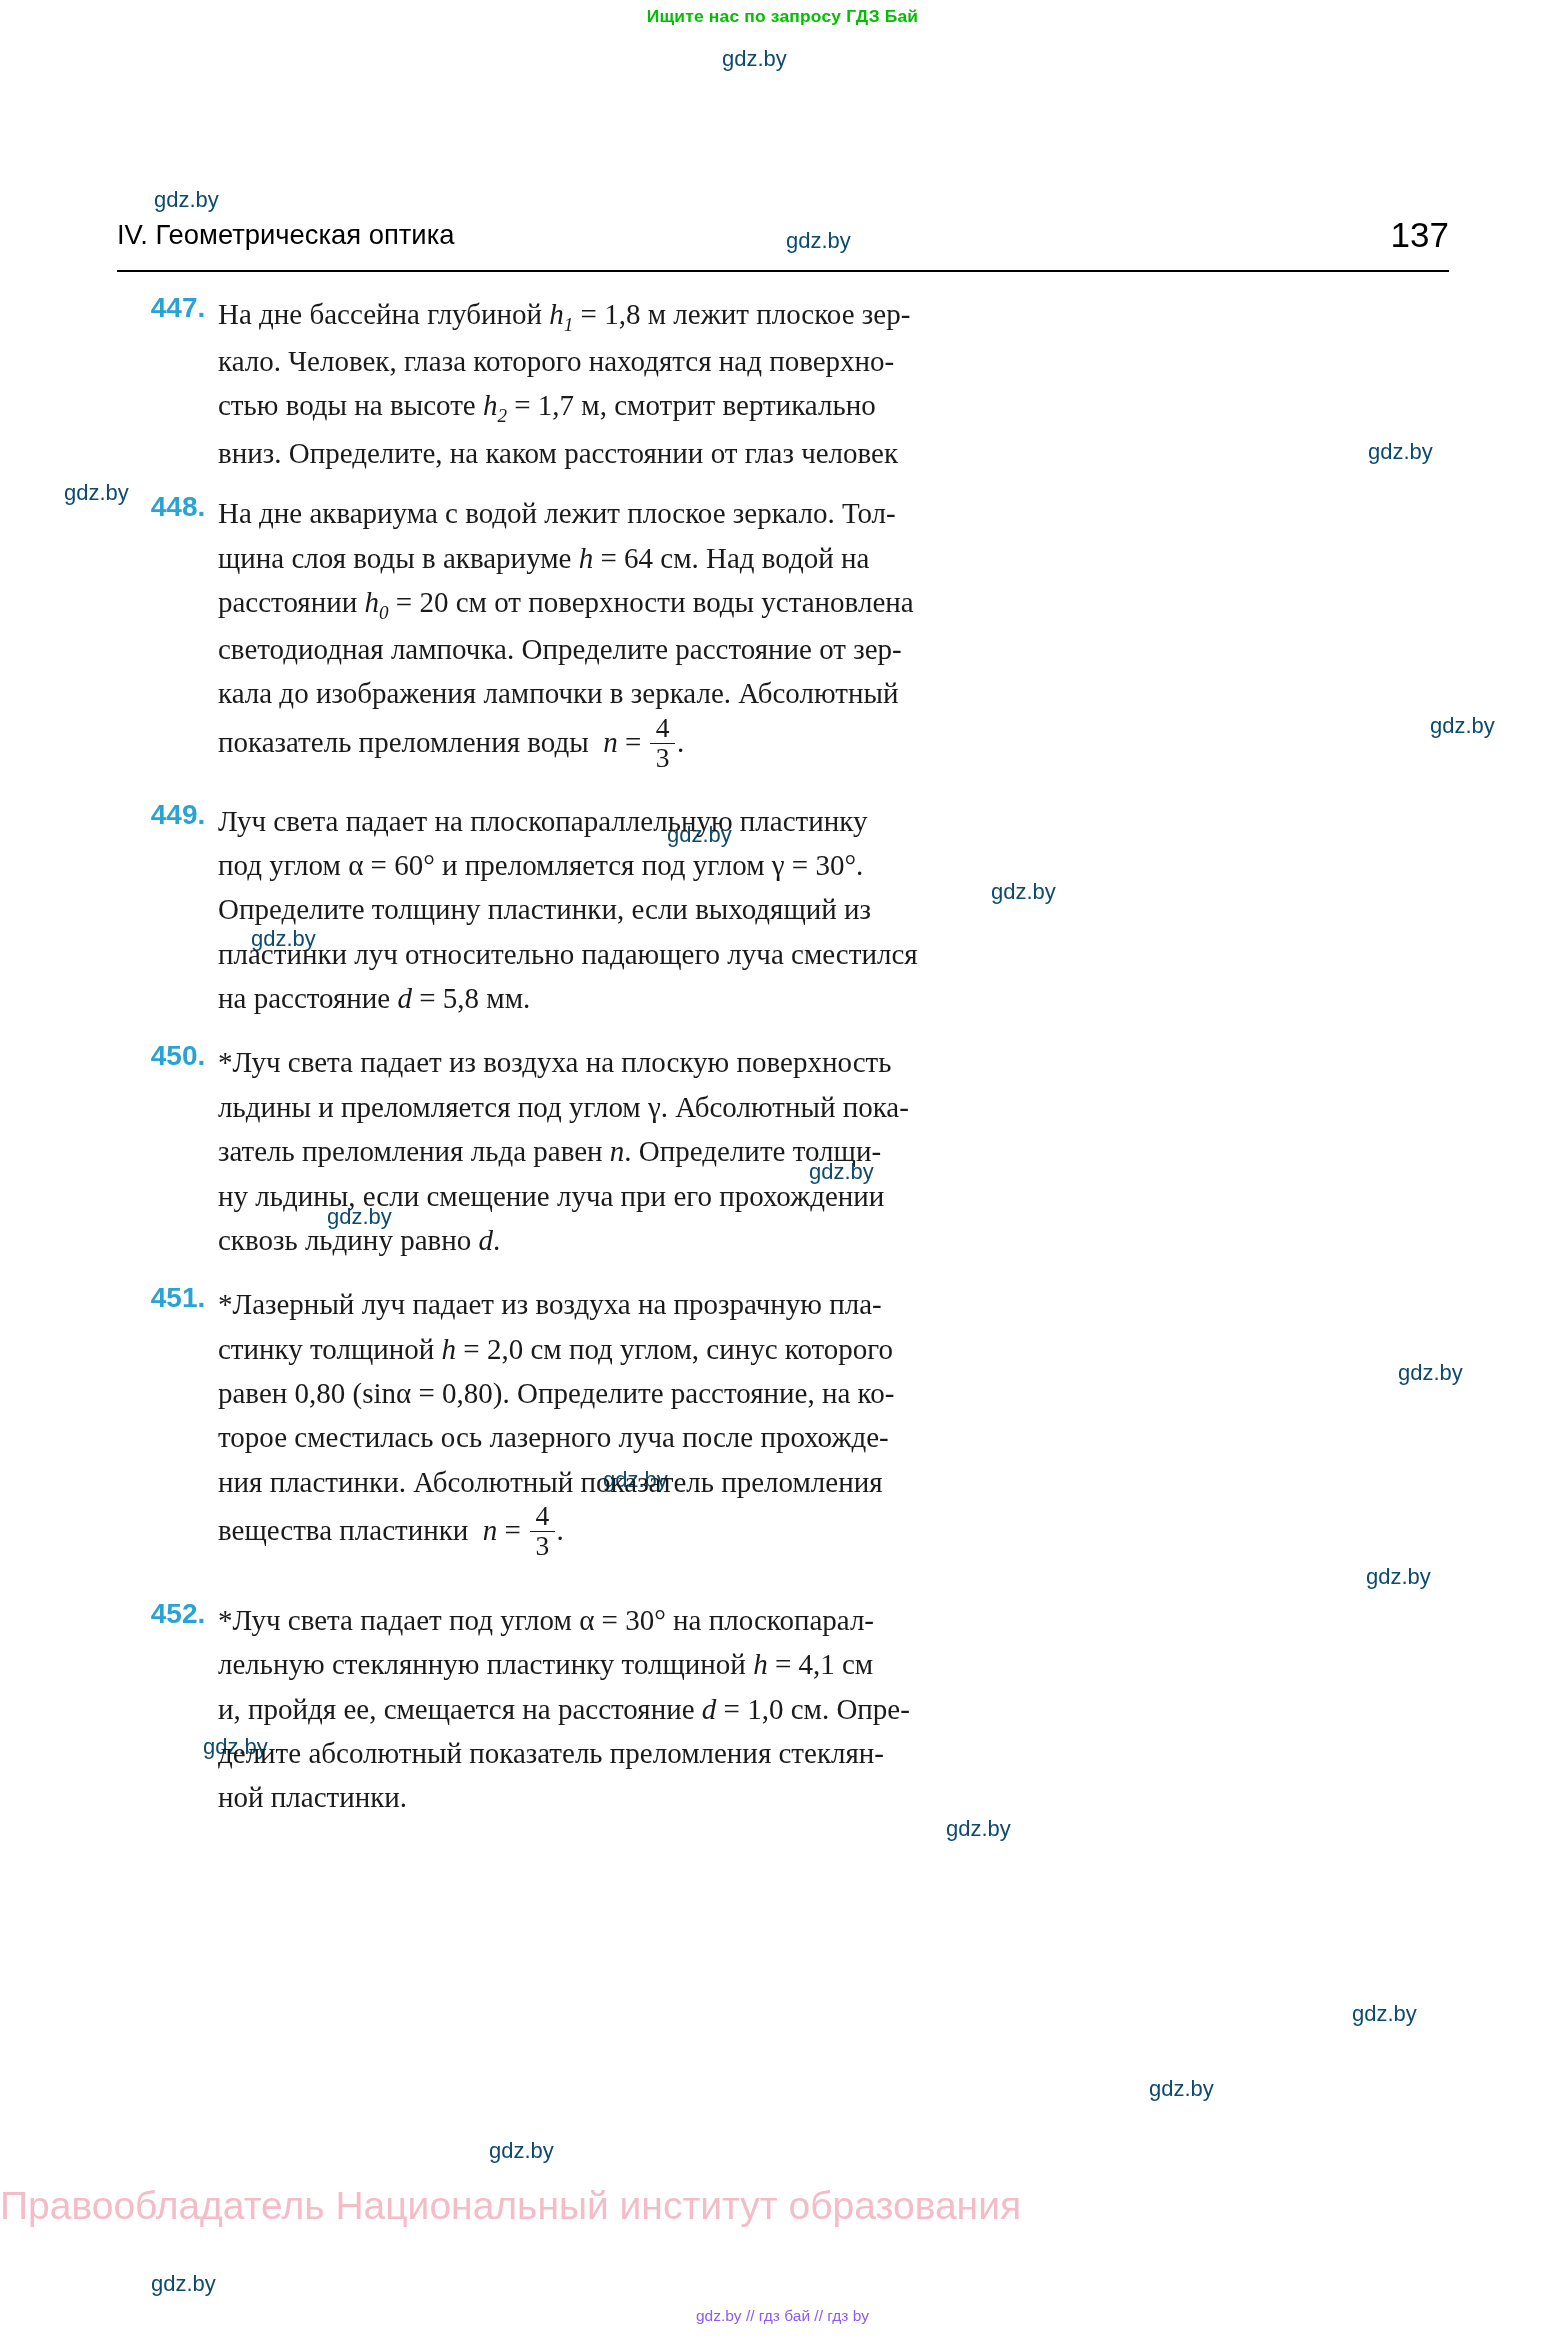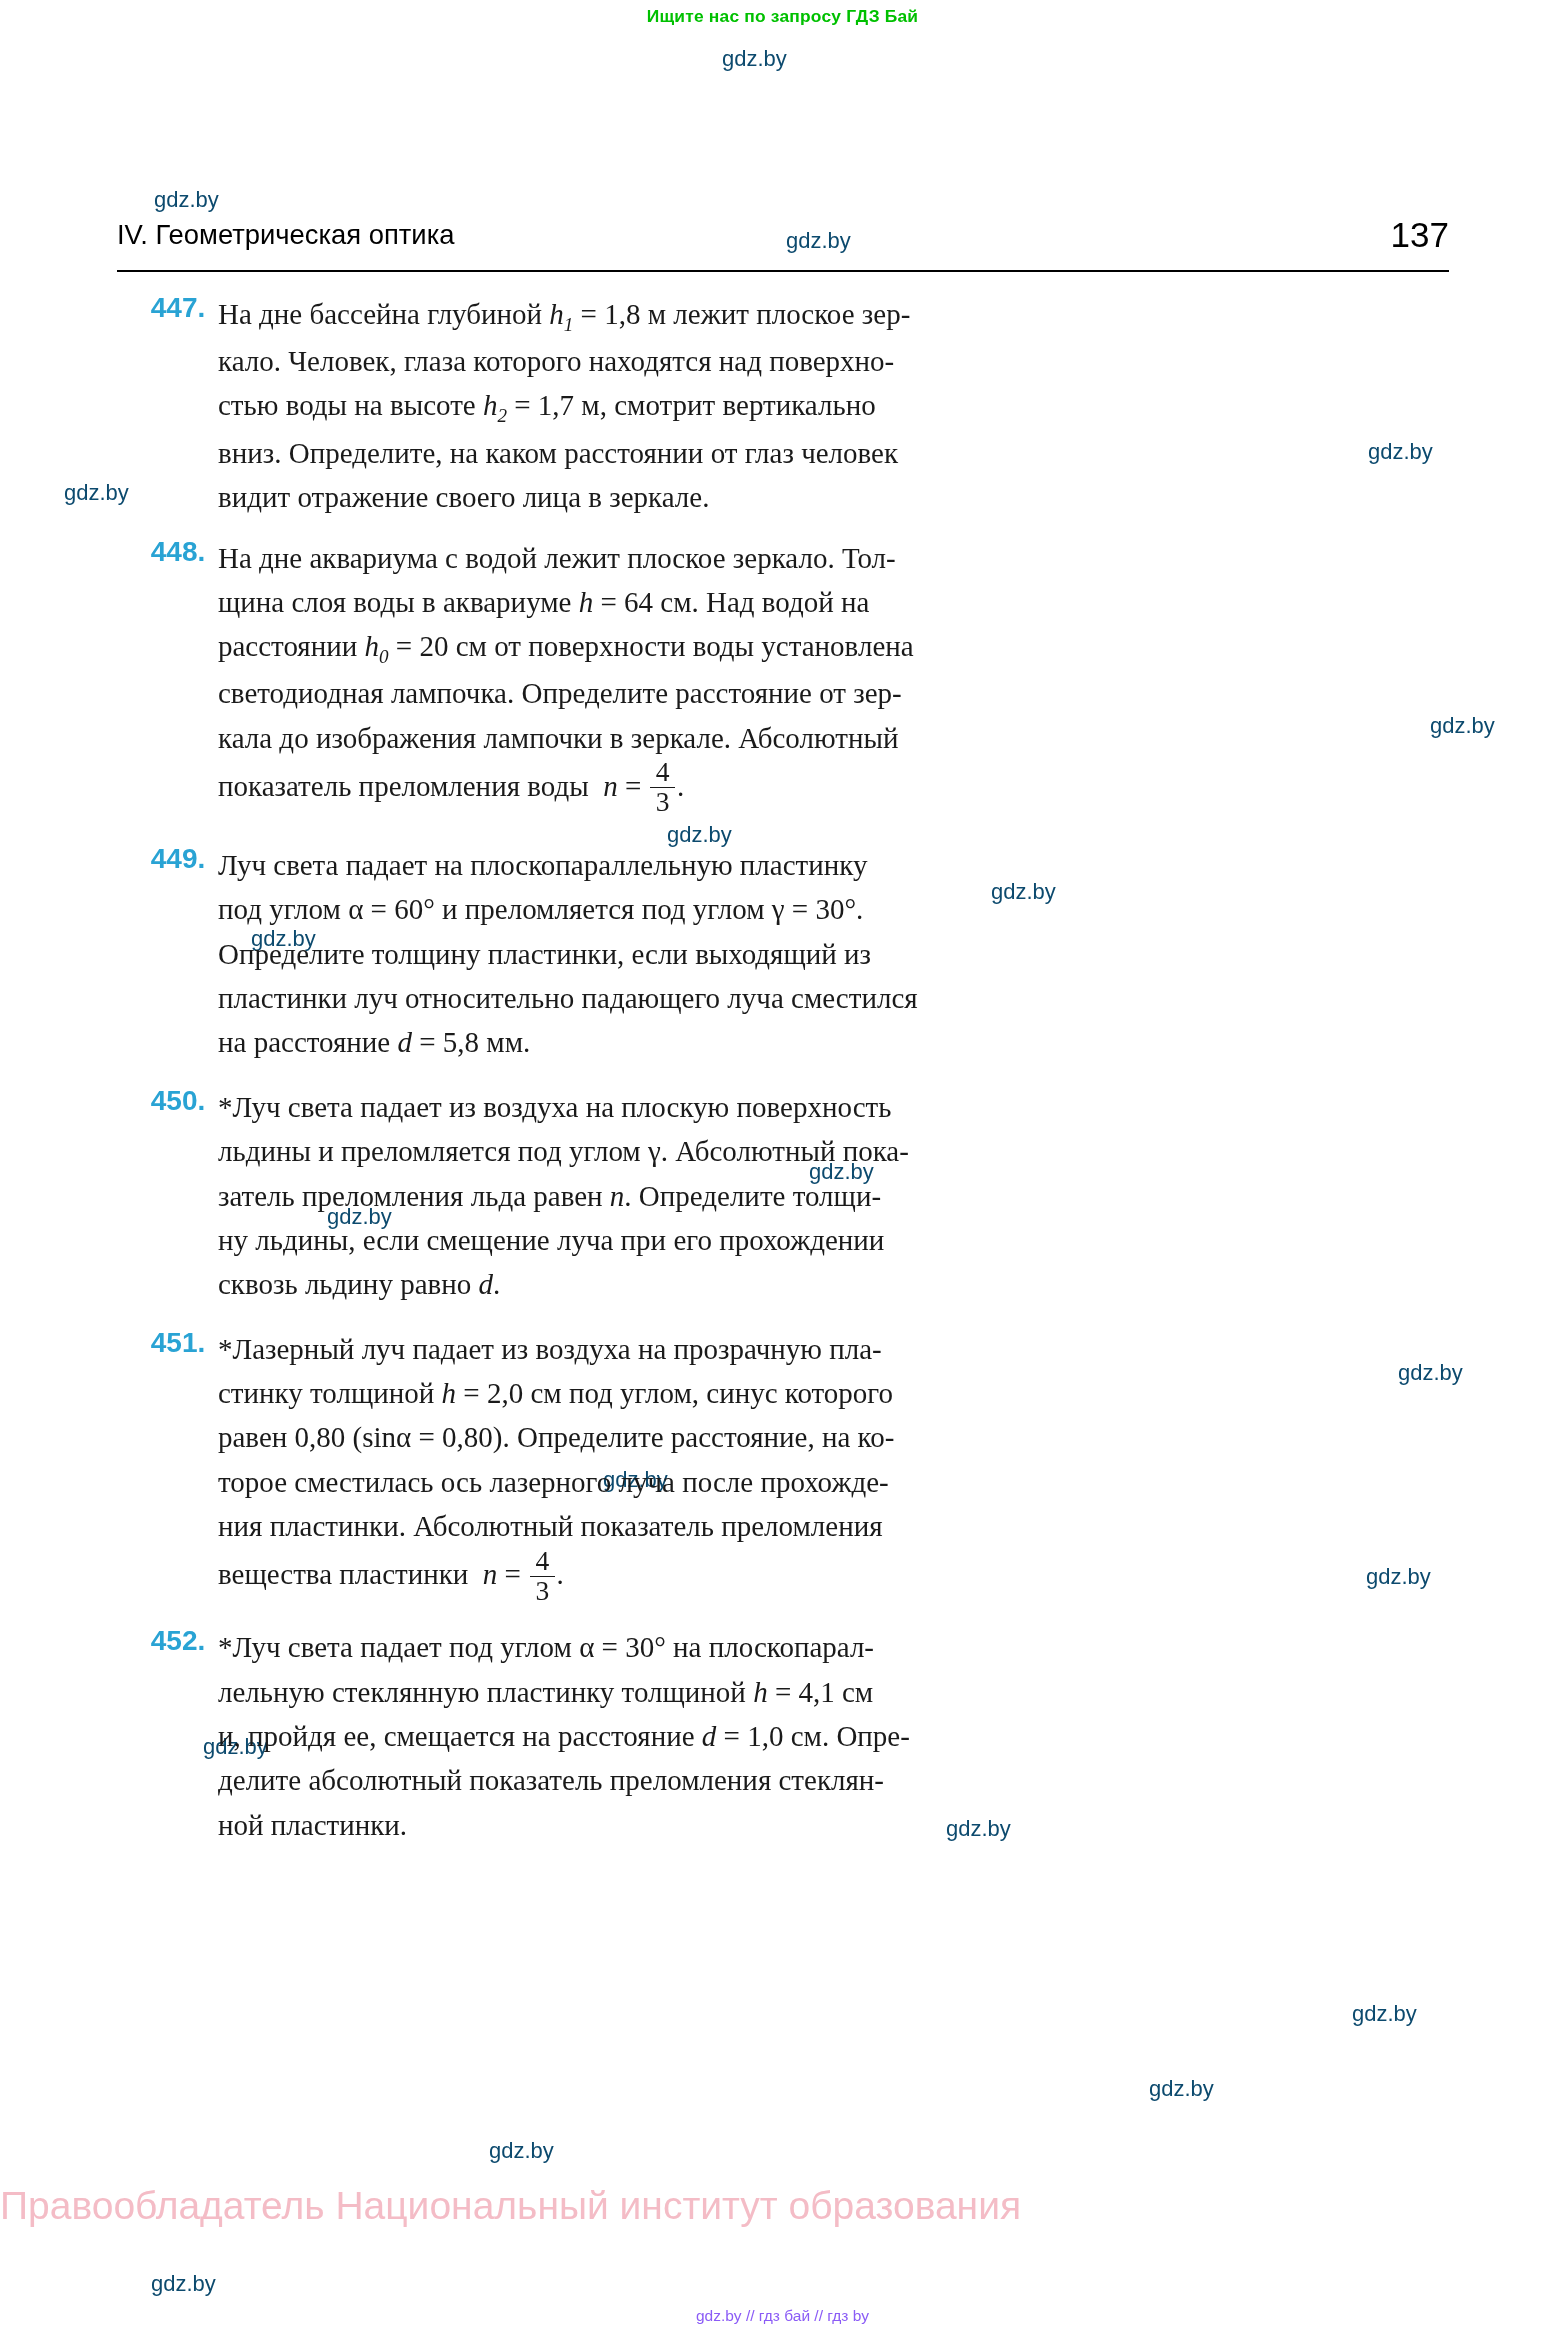--- a/index.html
+++ b/index.html
@@ -176,21 +176,20 @@
 
 <div class="content">
 
   <div class="exercise">
     <div class="ex-num">447.</div>
     <div class="ex-body">
       На дне бассейна глубиной <i class="var">h</i><span class="sub">1</span> = 1,8 м лежит плоское зер-<br>
       кало. Человек, глаза которого находятся над поверхно-<br>
       стью воды на высоте <i class="var">h</i><span class="sub">2</span> = 1,7 м, смотрит вертикально<br>
       вниз. Определите, на каком расстоянии от глаз человек<br>
-      <span class="last-line">видит отражение своего лица в зеркале.</span>
     </div>
   </div>
 
   <div class="exercise" style="margin-top:8px;">
     <div class="ex-num">448.</div>
     <div class="ex-body">
       На дне аквариума с водой лежит плоское зеркало. Тол-<br>
       щина слоя воды в аквариуме <i class="var">h</i> = 64 см. Над водой на<br>
       расстоянии <i class="var">h</i><span class="sub">0</span> = 20 см от поверхности воды установлена<br>
       светодиодная лампочка. Определите расстояние от зер-<br>
@@ -228,21 +227,21 @@
       <span class="star">*</span>Лазерный луч падает из воздуха на прозрачную пла-<br>
       стинку толщиной <i class="var">h</i> = 2,0 см под углом, синус которого<br>
       равен 0,80 (sinα = 0,80). Определите расстояние, на ко-<br>
       торое сместилась ось лазерного луча после прохожде-<br>
       ния пластинки. Абсолютный показатель преломления<br>
       <span class="last-line">вещества пластинки&nbsp; <i class="var">n</i> =
         <span class="frac"><span class="num">4</span><span class="den">3</span></span>.</span>
     </div>
   </div>
 
-  <div class="exercise" style="margin-top:18px;">
+  <div class="exercise" style="margin-top:35px;">
     <div class="ex-num">452.</div>
     <div class="ex-body">
       <span class="star">*</span>Луч света падает под углом α = 30° на плоскопарал-<br>
       лельную стеклянную пластинку толщиной <i class="var">h</i> = 4,1 см<br>
       и, пройдя ее, смещается на расстояние <i class="var">d</i> = 1,0 см. Опре-<br>
       делите абсолютный показатель преломления стеклян-<br>
       <span class="last-line">ной пластинки.</span>
     </div>
   </div>
 

